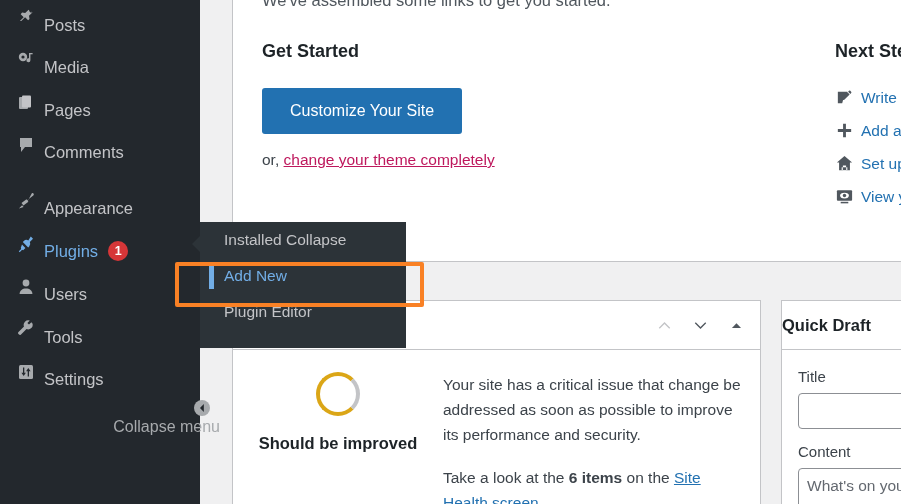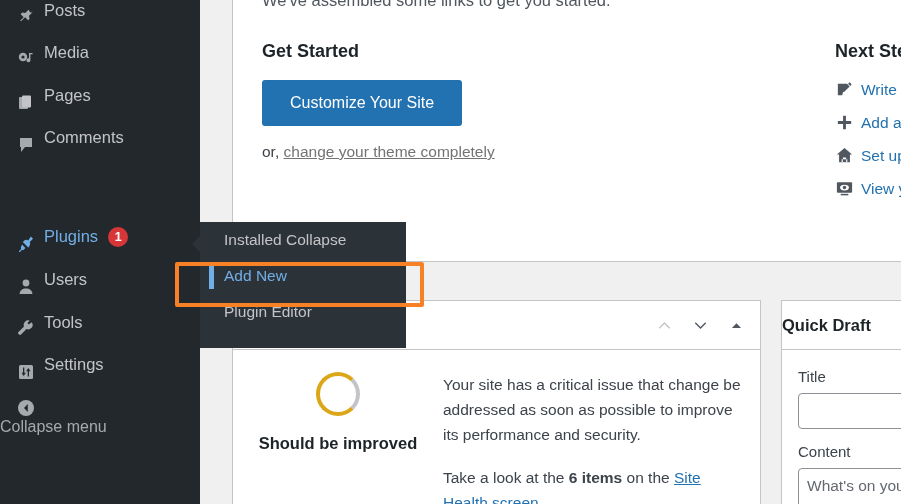--- a/index.html
+++ b/index.html
@@ -13,21 +13,21 @@
 
   
   #adminmenu {
     position: absolute; left: 0; top: 0;
     width: 200px; height: 504px;
     background: #23282d;
     z-index: 30;
   }
   .menu-item {
     position: absolute; left: 0; width: 220px; height: 34px;
-    display: flex; align-items: flex-start;
+    display: flex; align-items: flex-end;
     color: #c3c4c7; font-size: 16.5px;
     cursor: pointer;
   }
   .menu-item .mi-icon {
     width: 36px; min-width: 36px; height: 34px;
     display: flex; align-items: center; justify-content: center;
     margin-left: 8px;
   }
   .menu-item .mi-icon svg { display: block; }
   .menu-item .mi-label { white-space: nowrap; }
@@ -95,34 +95,34 @@
     border: 1px solid #c3c4c7;
     border-right: none;
   }
   #welcome .intro {
     position: absolute; left: 29px; top: 110px;
     font-size: 16.5px; color: #50575e; white-space: nowrap;
   }
   .wp-col { position: absolute; top: 160px; }
   .wp-col h3 {
     font-size: 18px; font-weight: 700; color: #1d2327;
-    margin-bottom: 18px;
+    margin-bottom: 26px;
   }
   #col-start { left: 29px; width: 300px; }
   .cust-btn {
     display: inline-block;
     background: #2271b1; color: #fff;
     font-size: 16px;
     padding: 14px 28px;
     border: none; border-radius: 3px;
     cursor: pointer;
     font-family: "Liberation Sans", sans-serif;
   }
   .or-line { margin-top: 17px; font-size: 15.5px; color: #3c434a; }
-  .or-line a { color: #737373; }
+  .or-line a { color: #be185d; }
 
   #col-next { left: 602px; width: 220px; }
   .next-item {
     display: flex; align-items: center;
     margin-bottom: 14px;
     font-size: 15.5px; color: #2271b1;
     cursor: pointer; white-space: nowrap;
   }
   .next-item .ni-icon {
     width: 26px; min-width: 26px;
@@ -243,20 +243,28 @@
 
     <div class="menu-item" style="top:128px">
       <span class="mi-icon">
         <svg width="20" height="20" viewBox="0 0 20 20">
             <path d="M4 3h12v9H9l-4 5v-5H4z"></path>
           </svg>
       </span>
       <span class="mi-label">Comments</span>
     </div>
 
+    <div class="menu-item" style="top:184px">
+      <span class="mi-icon">
+        <svg width="20" height="20" viewBox="0 0 20 20">
+            <path d="M17.5 2.6c.5.6.4 1.3-.2 1.8l-6.1 4.8 1.2 1.5-5 3.8-1.9-2.4 5-3.8 1.2 1.5.3-.3L15.7 2.4c.6-.5 1.3-.4 1.8.2zM6.1 14.3 7.6 16l-4.7 1.6z"></path>
+          </svg>
+      </span>
+      <span class="mi-label">Appearance</span>
+    </div>
 
     <div class="menu-item current" style="top:227px">
       <span class="mi-icon">
         <svg width="20" height="20" viewBox="0 0 20 20">
             <path d="M14.8 2.5 17 4.7l-3.2 3.2a3.8 3.8 0 0 1-.6 4.5l-1 1-5.4-5.4 1-1a3.8 3.8 0 0 1 4.5-.6zM6 10.6l3.4 3.4-2.2 2.2-1.1-.4-2.4 2.4-.9-.9 2.4-2.4-.4-1.1z"></path>
           </svg>
       </span>
       <span class="mi-label">Plugins</span>
       <span class="badge">1</span>
     </div>

